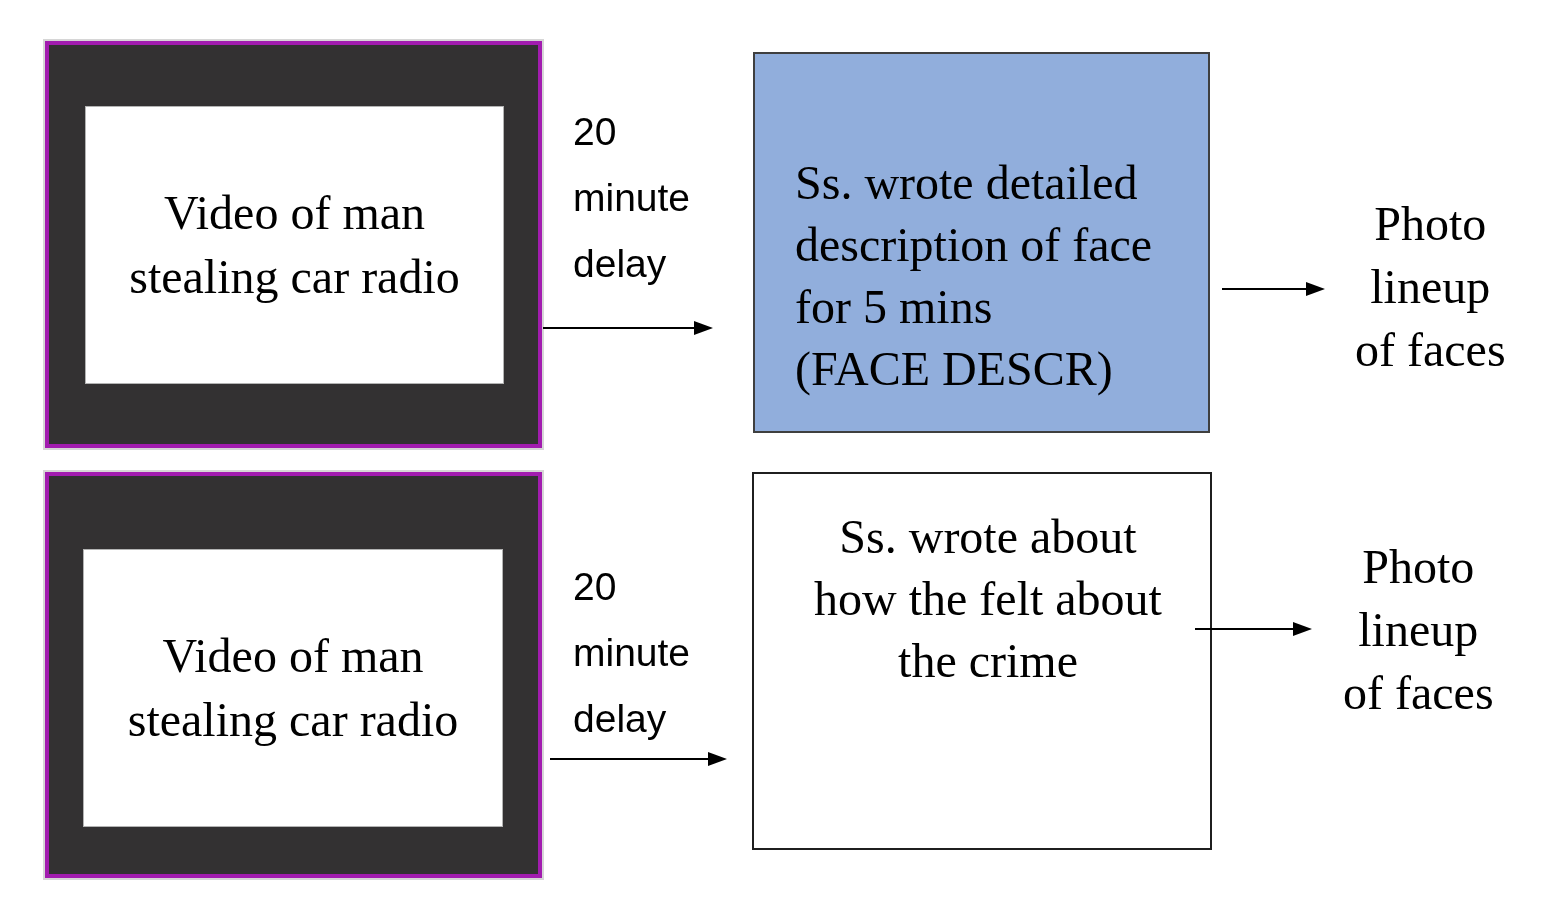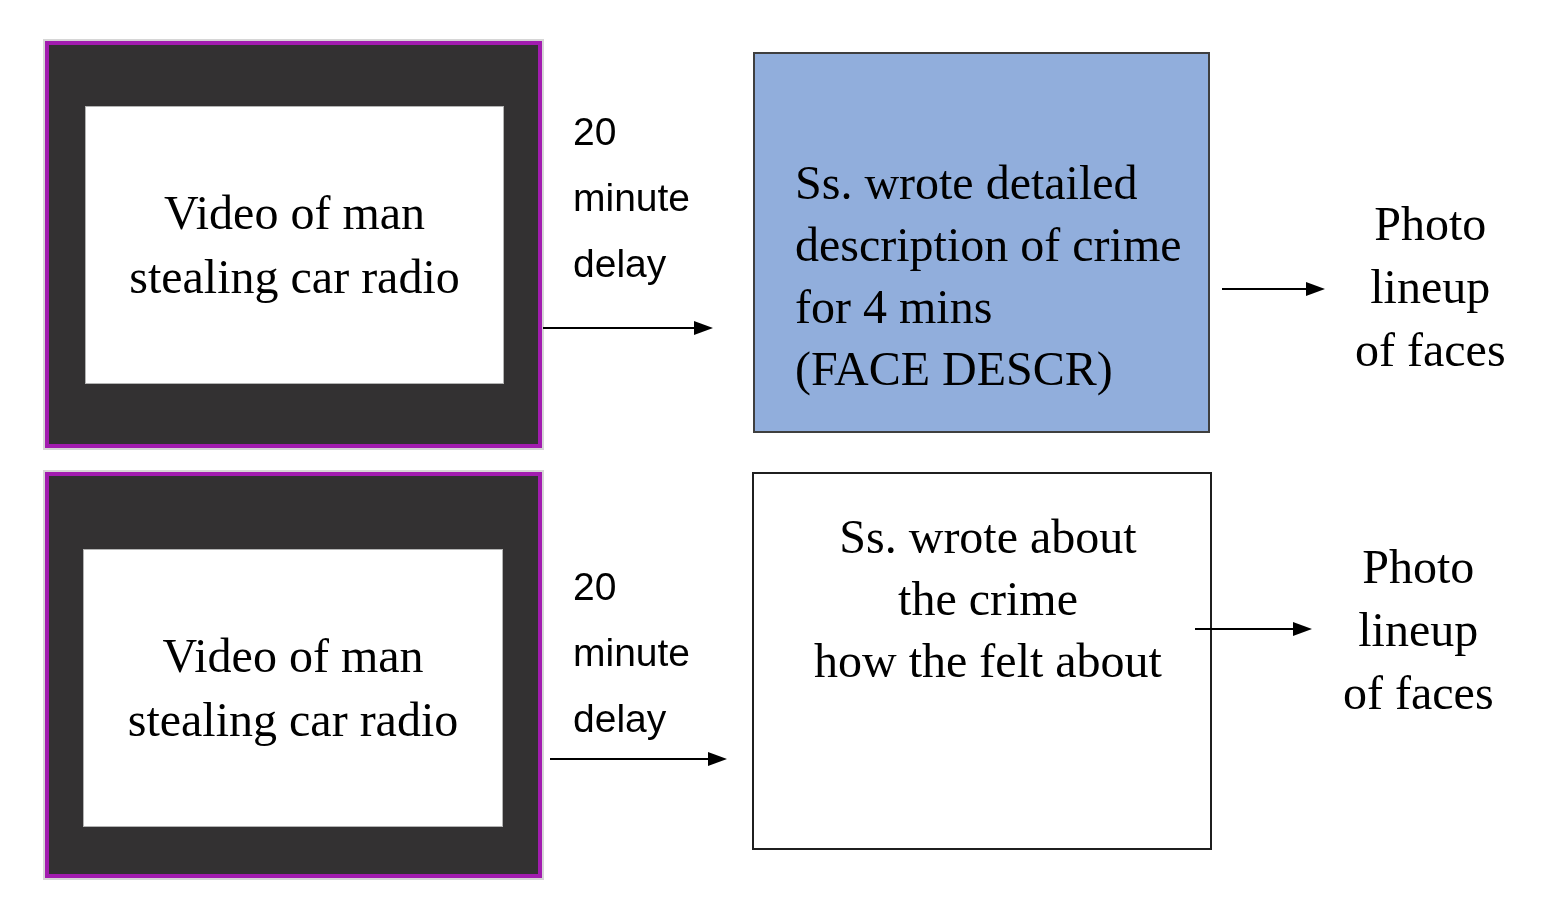--- a/index.html
+++ b/index.html
@@ -117,22 +117,22 @@
     <div>delay</div>
   </div>
 
   <div class="arrow" style="left:543px; top:320px; width:170px;">
     <div class="shaft"></div>
     <div class="head"></div>
   </div>
 
   <div class="task task-face" style="left:753px; top:52px; width:457px; height:381px;">
     <div>Ss. wrote detailed</div>
-    <div>description of crime</div>
-    <div>for 4 mins</div>
+    <div>description of face</div>
+    <div>for 5 mins</div>
     <div>(FACE DESCR)</div>
   </div>
 
   <div class="arrow" style="left:1222px; top:281px; width:103px;">
     <div class="shaft"></div>
     <div class="head"></div>
   </div>
 
   <div class="outcome serif-text" style="left:1355px; top:192px;">
     <div>Photo</div>
@@ -155,22 +155,22 @@
     <div>delay</div>
   </div>
 
   <div class="arrow" style="left:550px; top:751px; width:177px;">
     <div class="shaft"></div>
     <div class="head"></div>
   </div>
 
   <div class="task task-control" style="left:752px; top:472px; width:460px; height:378px;">
     <div>Ss. wrote about</div>
+    <div>how the felt about</div>
     <div>the crime</div>
-    <div>how the felt about</div>
   </div>
 
   <div class="arrow" style="left:1195px; top:621px; width:117px;">
     <div class="shaft"></div>
     <div class="head"></div>
   </div>
 
   <div class="outcome serif-text" style="left:1343px; top:535px;">
     <div>Photo</div>
     <div>lineup</div>

